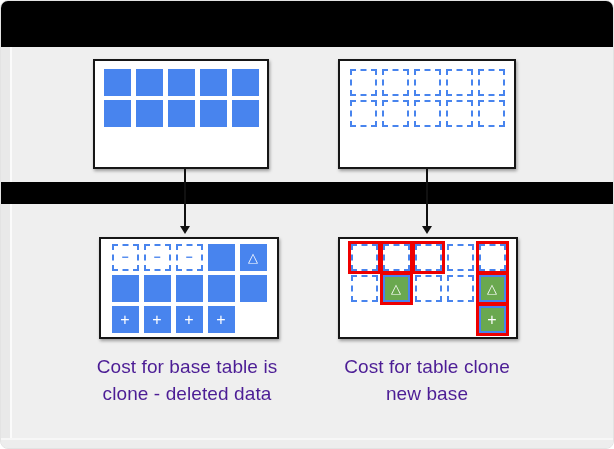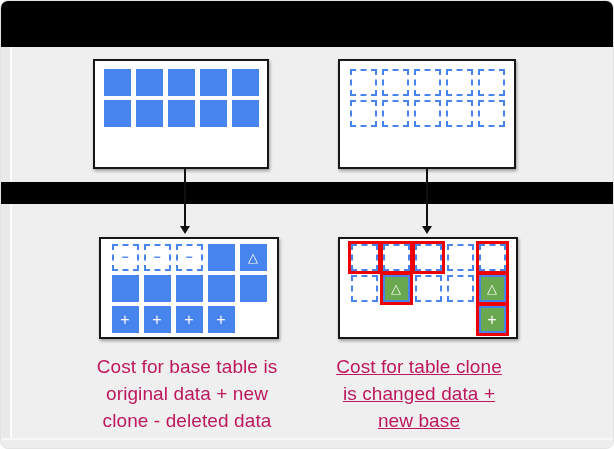--- a/index.html
+++ b/index.html
@@ -49,24 +49,24 @@
   .arrow-head{
     position:absolute;top:225px;width:0;height:0;
     border-left:5px solid transparent;border-right:5px solid transparent;
     border-top:8px solid #111;
   }
   .arrow-line.left{left:183px;} .arrow-head.left{left:179px;}
   .arrow-line.right{left:425px;} .arrow-head.right{left:421px;}
 
   .caption{
     position:absolute;top:352px;width:224px;text-align:center;
-    color:#be185d;font-size:19px;line-height:27px;letter-spacing:0.1px;
+    color:#4c1d95;font-size:19px;line-height:27px;letter-spacing:0.1px;
   }
   .caption.left{left:74px;}
-  .caption.right{left:306px;text-decoration:underline;}
+  .caption.right{left:314px;}
 </style>
 </head>
 <body>
 
 <div class="frame">
   <div class="bar top"></div>
   <div class="left-strip"></div>
   <div class="vline"></div>
   <div class="hline"></div>
   <div class="bottom-strip"></div>
@@ -196,21 +196,19 @@
             <div class="sq green">
               <span class="glyph-plus">+</span>
             </div>
           </div>
         </div>
       </div>
   </div>
 
   <div class="caption left">
     <div>Cost for base table is</div>
-    <div>original data + new</div>
     <div>clone - deleted data</div>
   </div>
   <div class="caption right">
     <div>Cost for table clone</div>
-    <div>is changed data +</div>
     <div>new base</div>
   </div>
 </div>
 
 </body></html>

